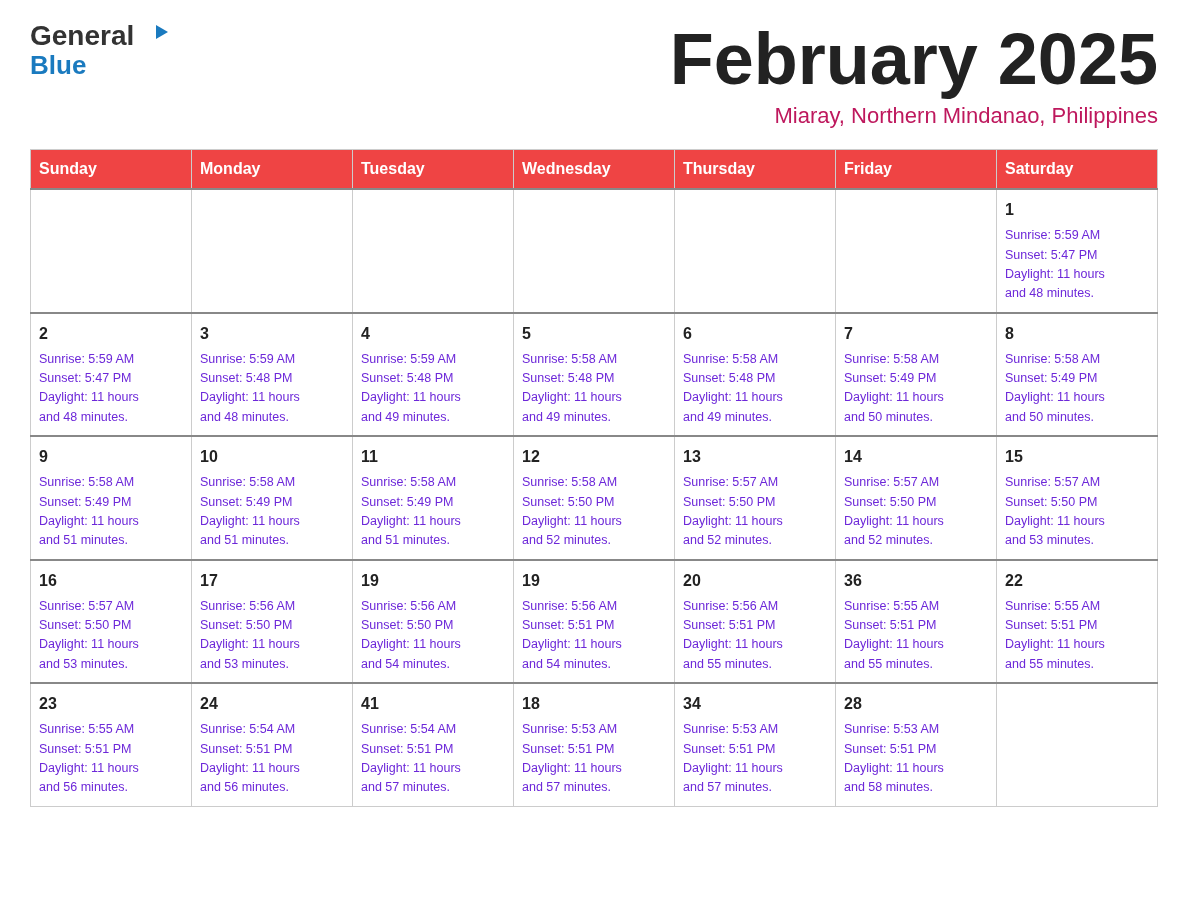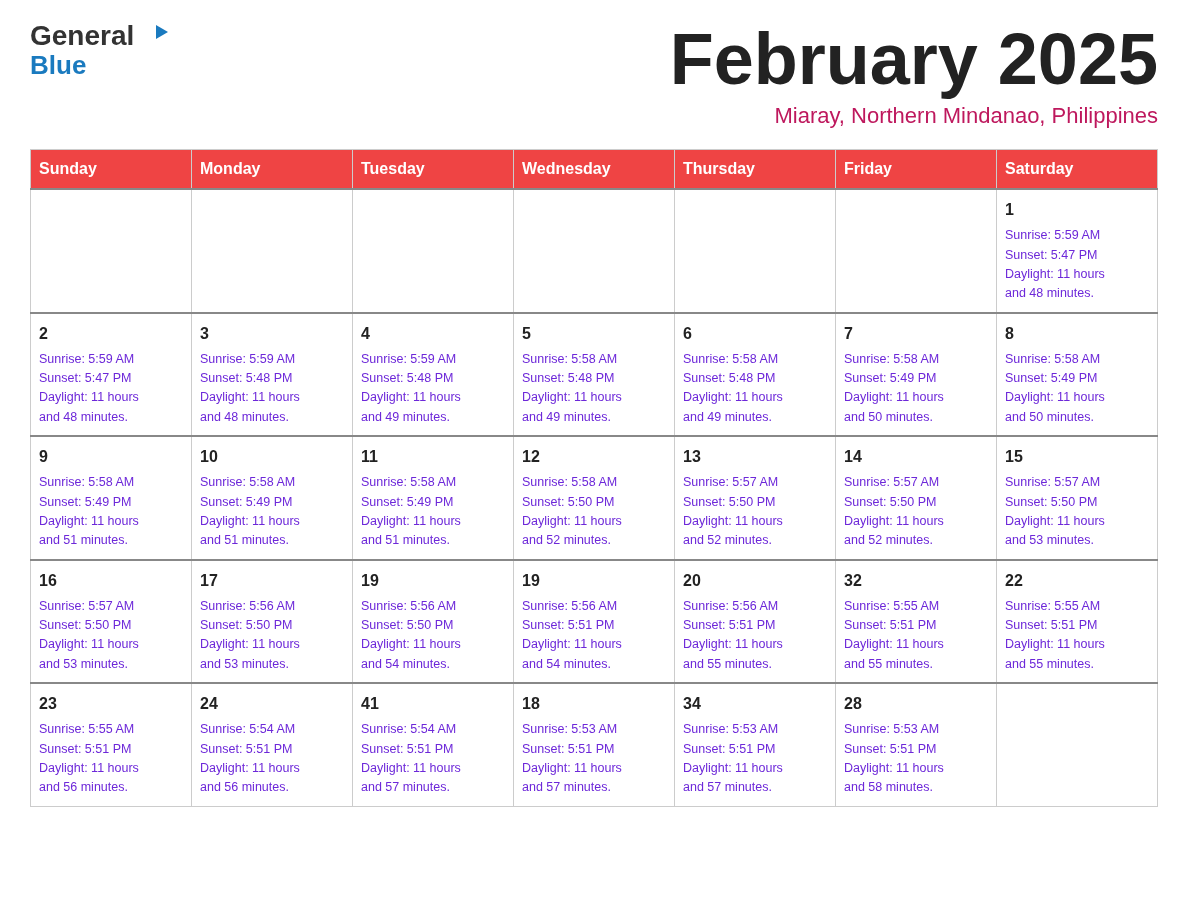--- a/index.html
+++ b/index.html
@@ -225,21 +225,21 @@
         </td>
         <td>
           <span class="day-number">19</span>
           <div class="day-info">Sunrise: 5:56 AM<br>Sunset: 5:51 PM<br>Daylight: 11 hours<br>and 54 minutes.</div>
         </td>
         <td>
           <span class="day-number">20</span>
           <div class="day-info">Sunrise: 5:56 AM<br>Sunset: 5:51 PM<br>Daylight: 11 hours<br>and 55 minutes.</div>
         </td>
         <td>
-          <span class="day-number">32</span>
+          <span class="day-number">36</span>
           <div class="day-info">Sunrise: 5:55 AM<br>Sunset: 5:51 PM<br>Daylight: 11 hours<br>and 55 minutes.</div>
         </td>
         <td>
           <span class="day-number">22</span>
           <div class="day-info">Sunrise: 5:55 AM<br>Sunset: 5:51 PM<br>Daylight: 11 hours<br>and 55 minutes.</div>
         </td>
       </tr>
       <tr>
         <td>
           <span class="day-number">23</span>

